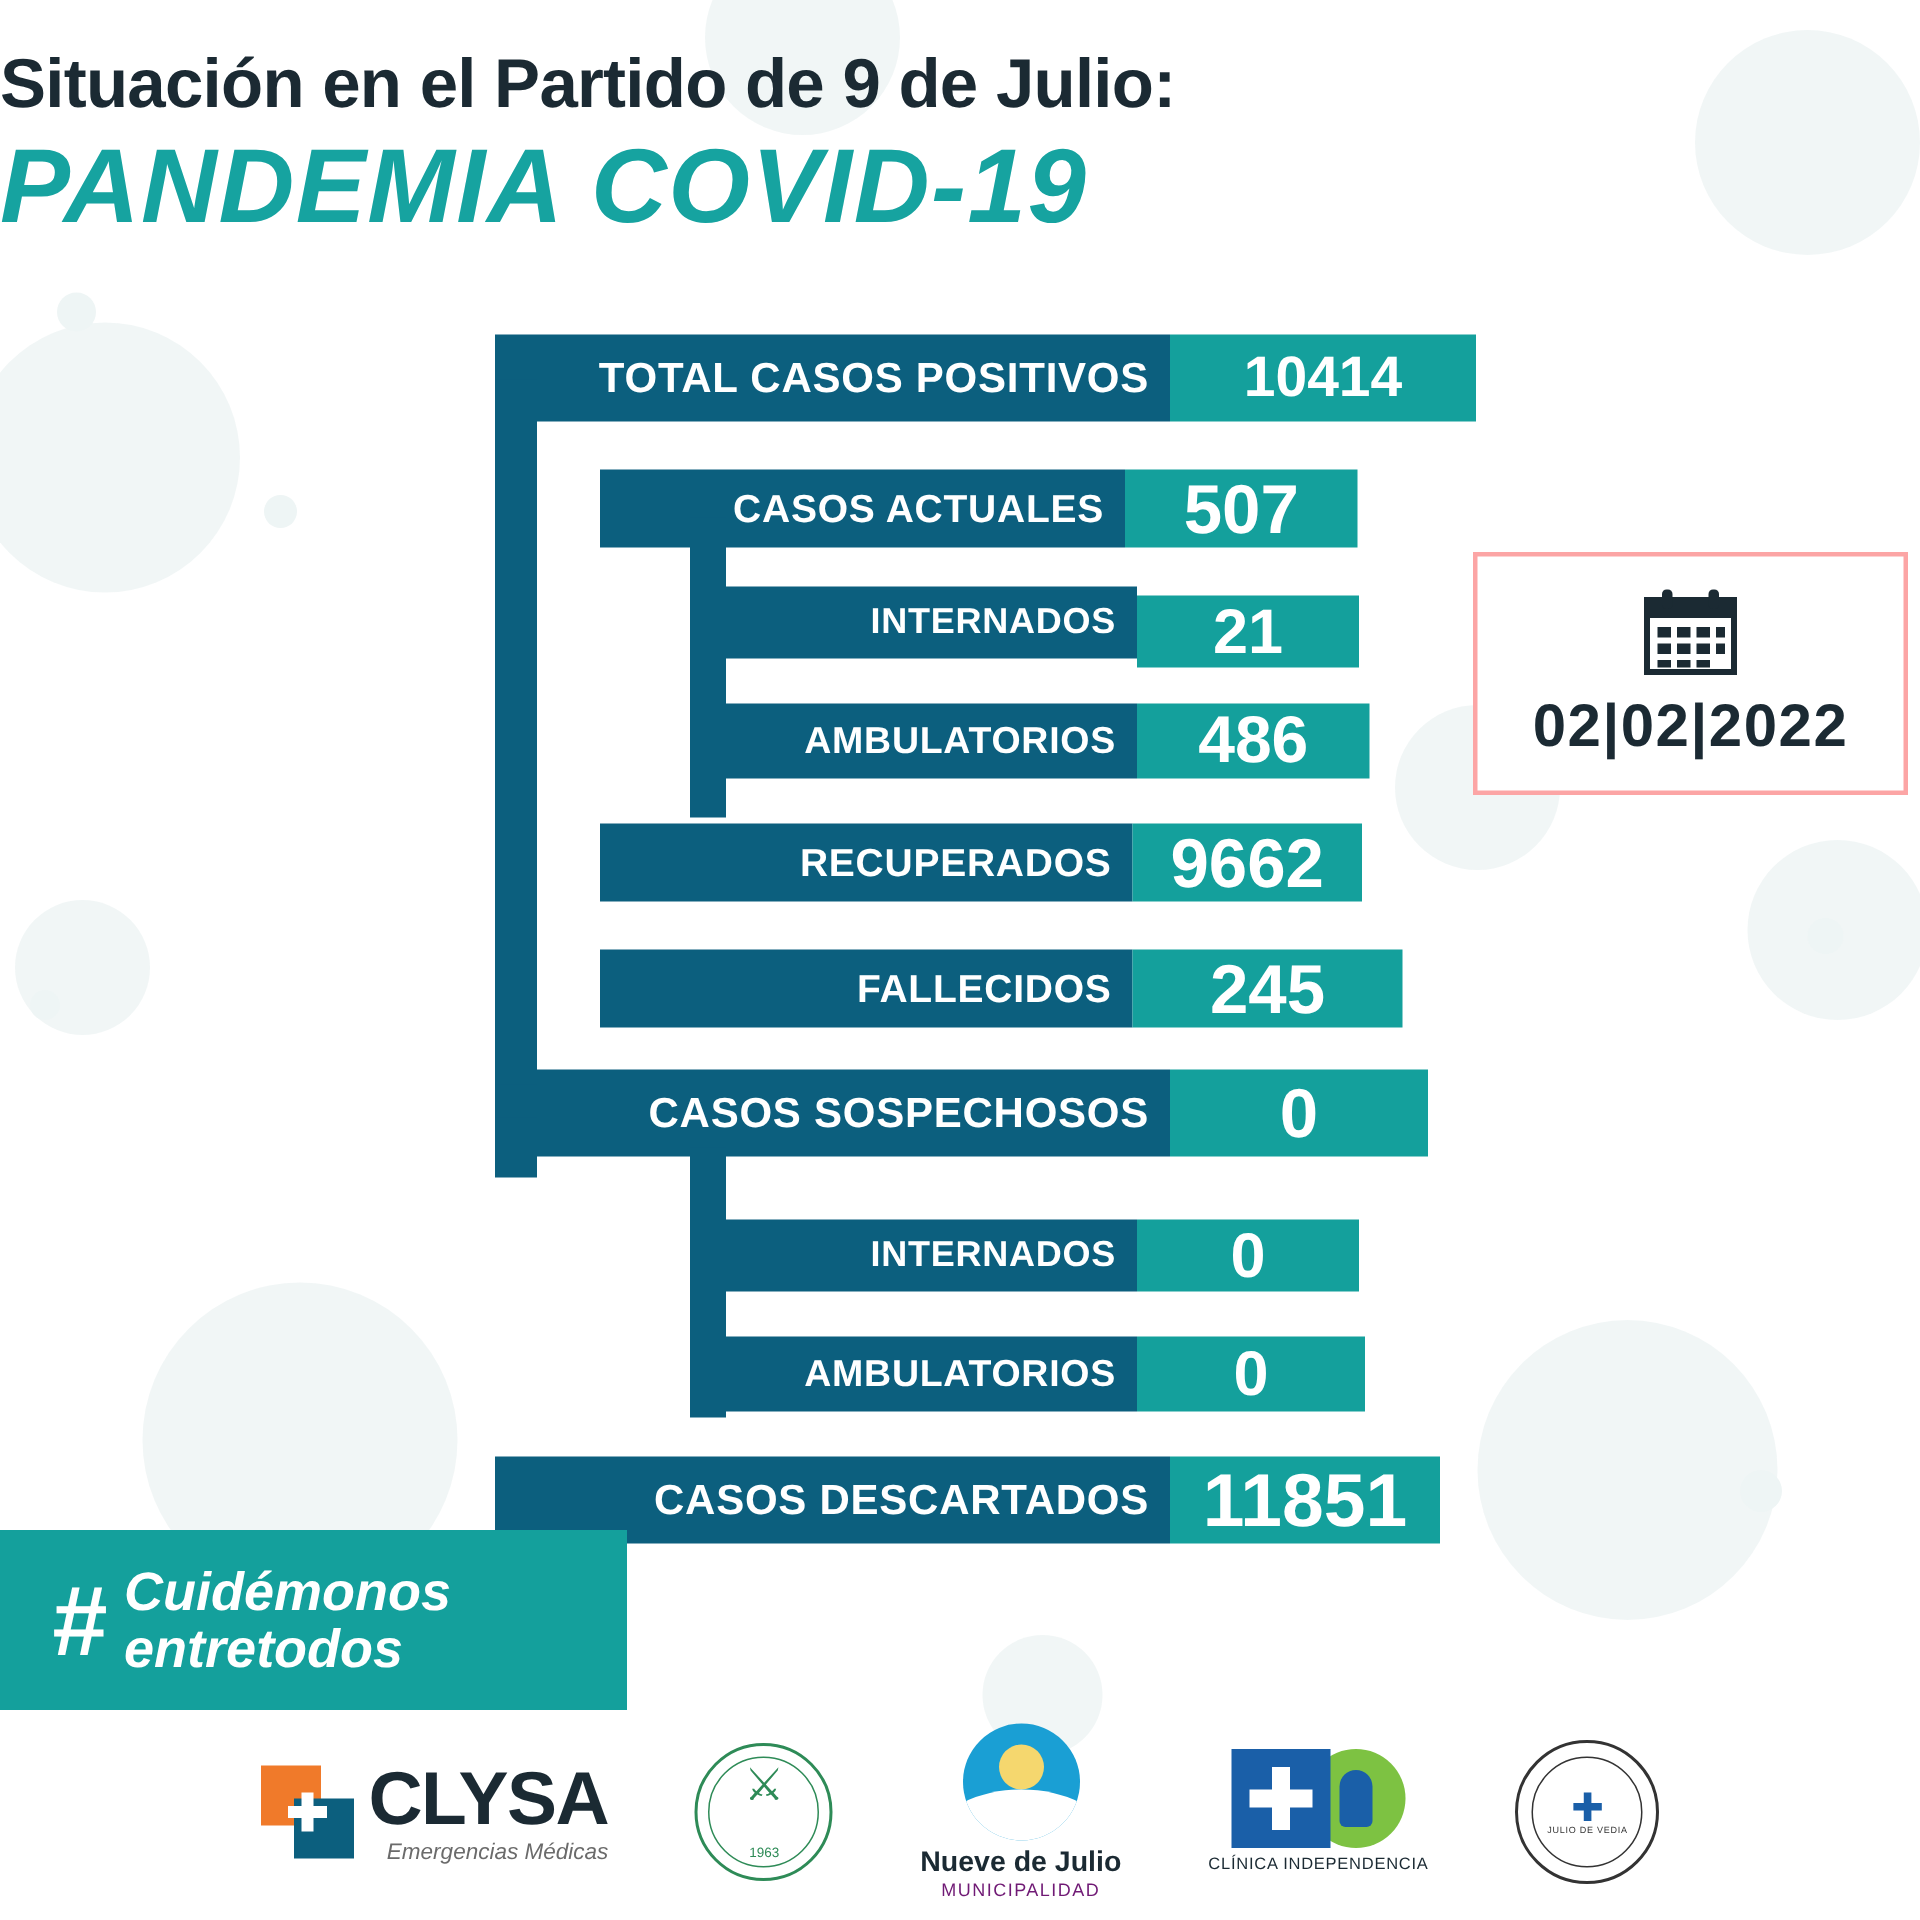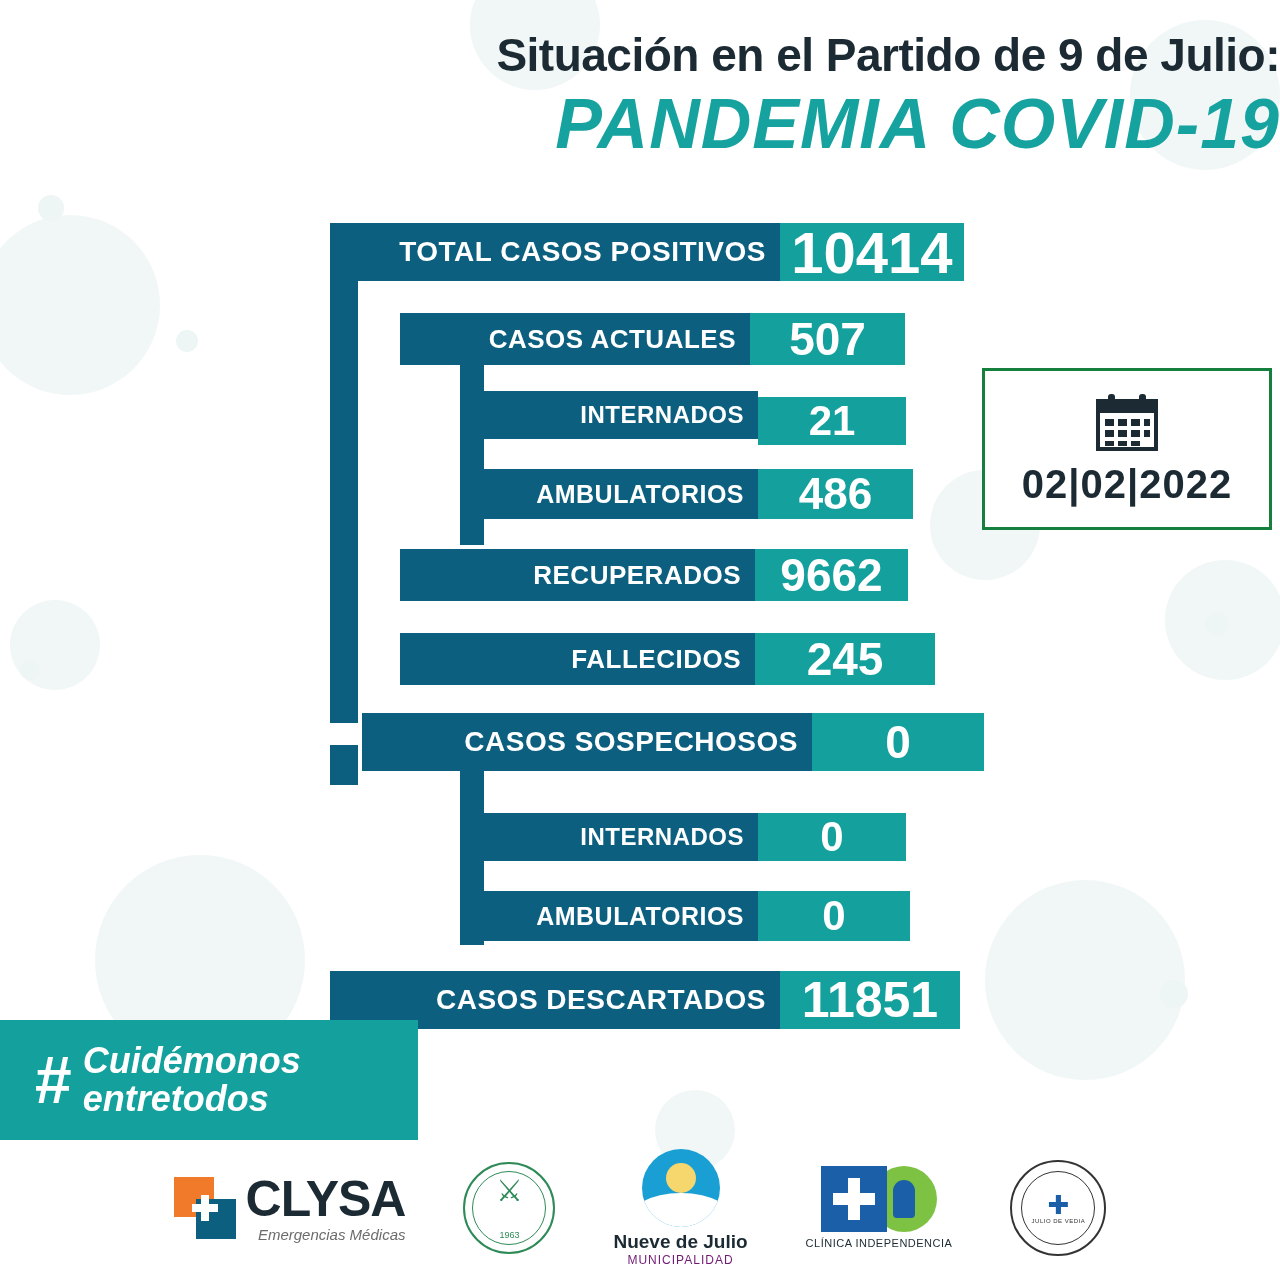--- a/index.html
+++ b/index.html
@@ -41,23 +41,22 @@
     position: absolute;
     border-radius: 50%;
     background: #eef5f5;
     z-index: 0;
   }
 
   
   .header {
     position: relative;
     z-index: 3;
-    text-align: right;
+    text-align: left;
     padding-top: 28px;
-    padding-left: 12px;
   }
   .title-line1 {
     font-size: 46px;
     font-weight: bold;
     color: #1b2a33;
     letter-spacing: -0.5px;
   }
   .title-line2 {
     font-size: 70px;
     font-weight: bold;
@@ -107,21 +106,21 @@
     position: absolute;
     background: #0c5f7e;
     z-index: 2;
   }
 
   
   .date-card {
     position: absolute;
     left: 982px; top: 368px;
     width: 290px; height: 162px;
-    border: 3px solid #15803d;
+    border: 3px solid #fca5a5;
     background: #ffffff;
     z-index: 4;
     display: flex;
     flex-direction: column;
     align-items: center;
     justify-content: center;
   }
   .cal-icon { margin-bottom: 6px; }
   .date-text {
     font-size: 40px;
@@ -265,21 +264,21 @@
 
 <div class="stats">
 
   <div class="conn" style="left:330px; top:48px; width:28px; height:470px;"></div>
   <div class="conn" style="left:460px; top:140px; width:24px; height:200px;"></div>
   <div class="conn" style="left:330px; top:540px; width:28px; height:40px;"></div>
   <div class="conn" style="left:460px; top:560px; width:24px; height:180px;"></div>
 
   <div class="row" style="left:330px; top:18px; height:58px;">
     <div class="label-box dark" style="width:450px; font-size:28px;">TOTAL CASOS POSITIVOS</div>
-    <div class="value-box teal" style="width:184px; font-size:58px;">10414</div>
+    <div class="value-box teal" style="width:204px; font-size:38px;">10414</div>
   </div>
 
   <div class="row" style="left:400px; top:108px; height:52px;">
     <div class="label-box dark" style="width:350px; font-size:26px;">CASOS ACTUALES</div>
     <div class="value-box teal" style="width:155px; font-size:46px;">507</div>
   </div>
 
   <div class="row" style="left:474px; top:186px; height:48px;">
     <div class="label-box dark" style="width:284px; font-size:24px;">INTERNADOS</div>
     <div class="value-box teal" style="width:148px; font-size:42px;margin-top:12px;">21</div>
@@ -294,21 +293,21 @@
     <div class="label-box dark" style="width:355px; font-size:26px;">RECUPERADOS</div>
     <div class="value-box teal" style="width:153px; font-size:46px;">9662</div>
   </div>
 
   <div class="row" style="left:400px; top:428px; height:52px;">
     <div class="label-box dark" style="width:355px; font-size:26px;">FALLECIDOS</div>
     <div class="value-box teal" style="width:180px; font-size:46px;">245</div>
   </div>
 
   <div class="row" style="left:330px; top:508px; height:58px;">
-    <div class="label-box dark" style="width:450px; font-size:28px;margin-left:32px;">CASOS SOSPECHOSOS</div>
+    <div class="label-box dark" style="width:450px; font-size:28px;">CASOS SOSPECHOSOS</div>
     <div class="value-box teal" style="width:172px; font-size:46px;">0</div>
   </div>
 
   <div class="row" style="left:474px; top:608px; height:48px;">
     <div class="label-box dark" style="width:284px; font-size:24px;">INTERNADOS</div>
     <div class="value-box teal" style="width:148px; font-size:42px;">0</div>
   </div>
 
   <div class="row" style="left:464px; top:686px; height:50px;">
     <div class="label-box dark" style="width:294px; font-size:25px;">AMBULATORIOS</div>

